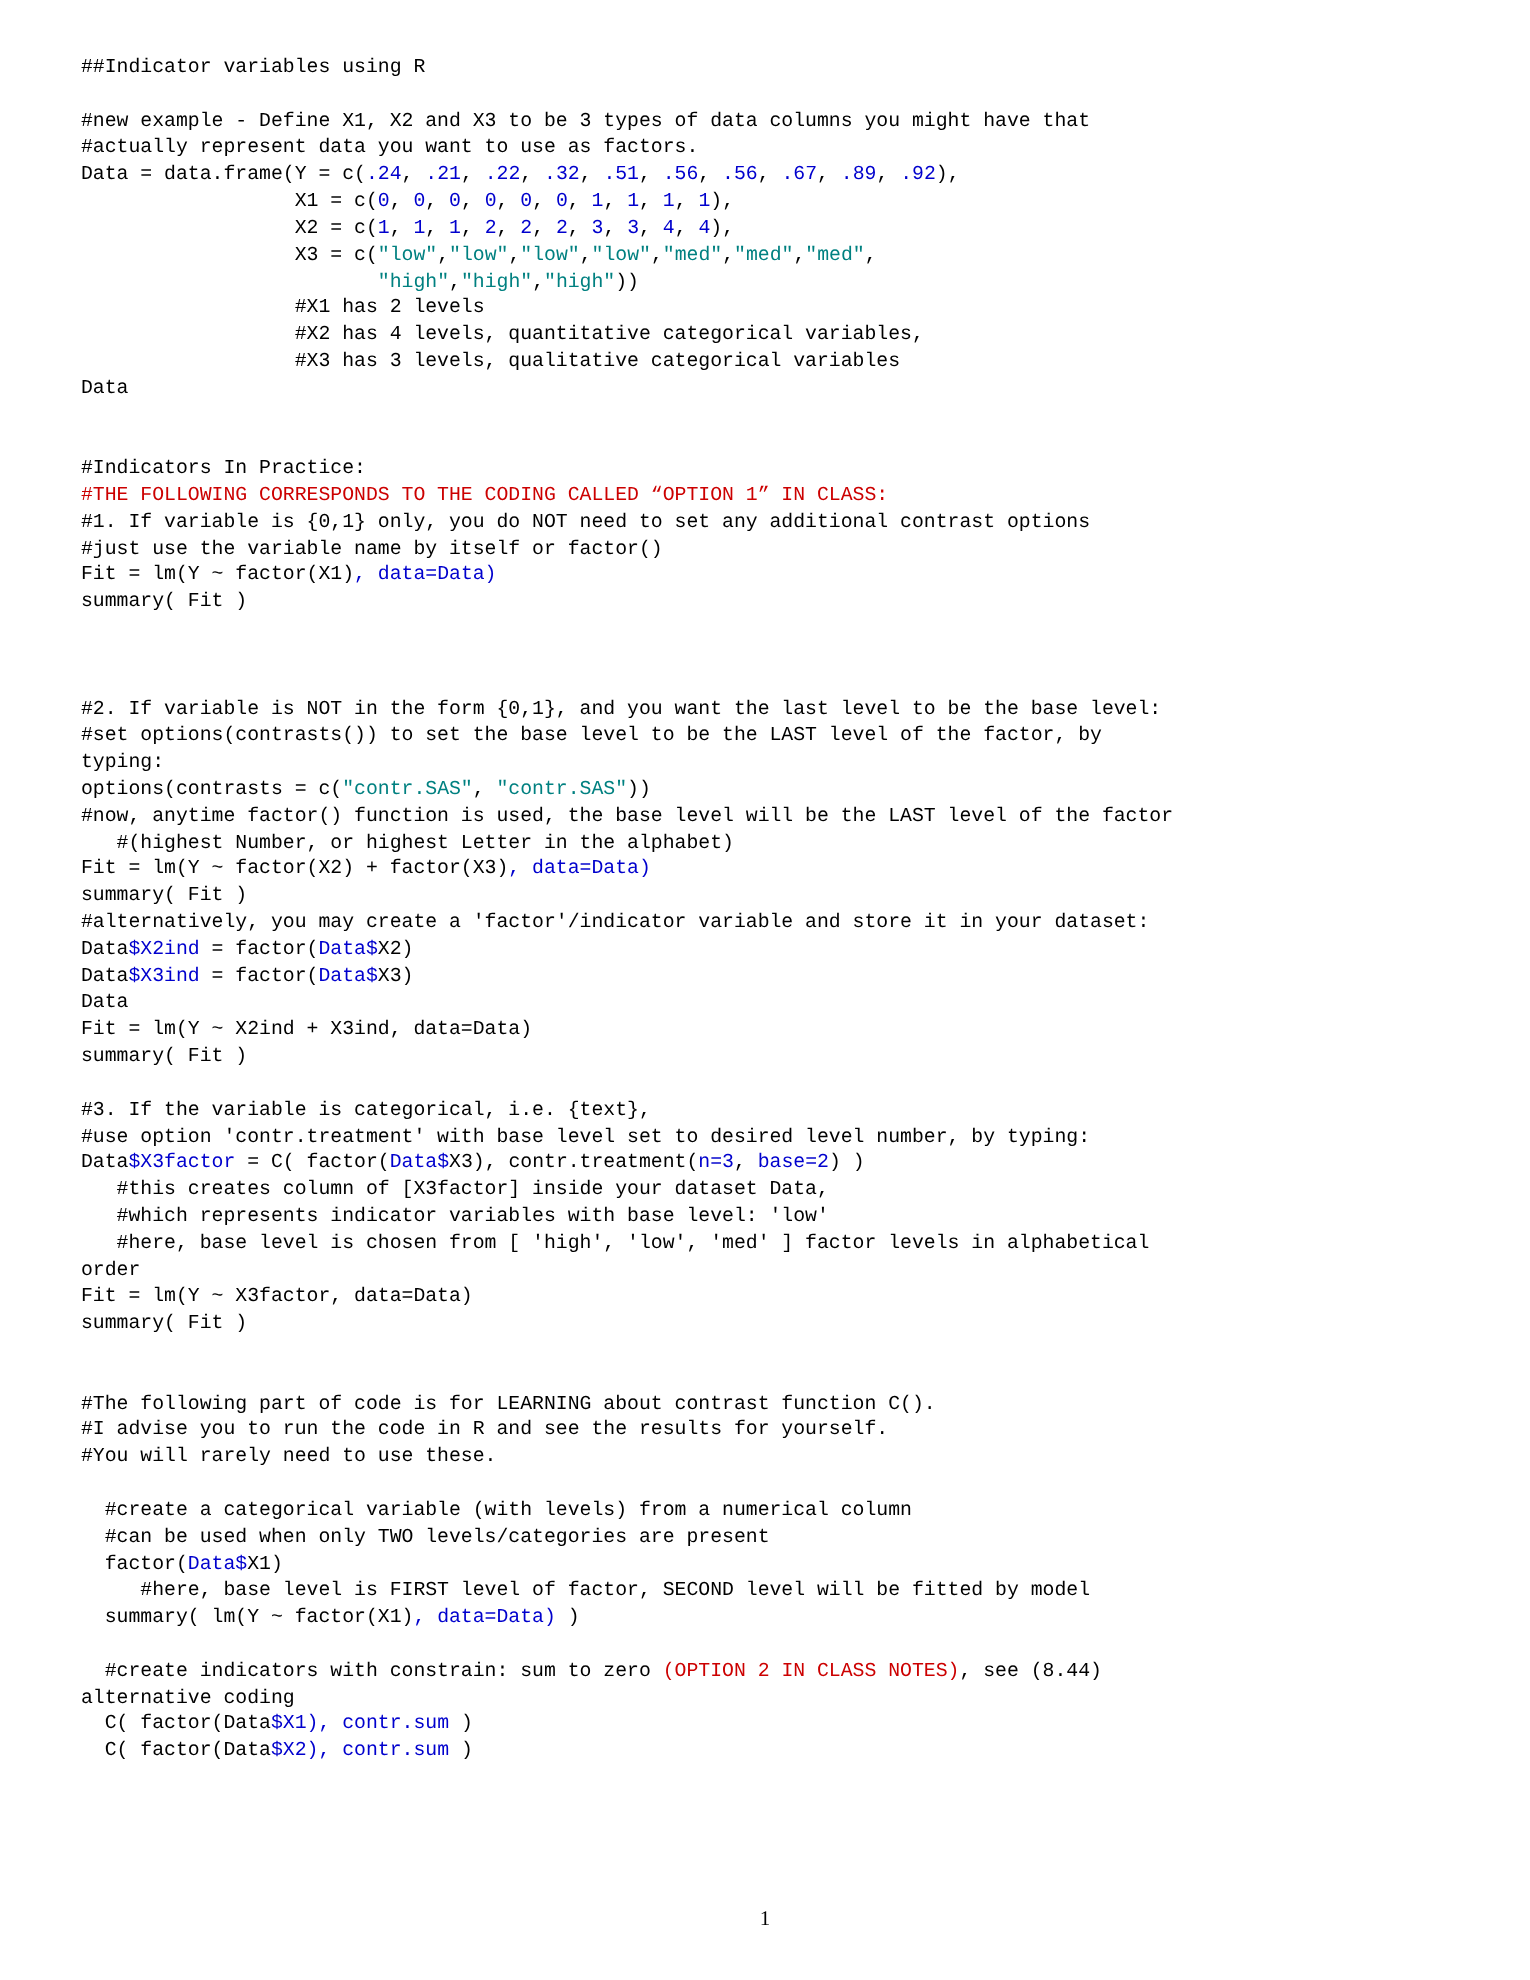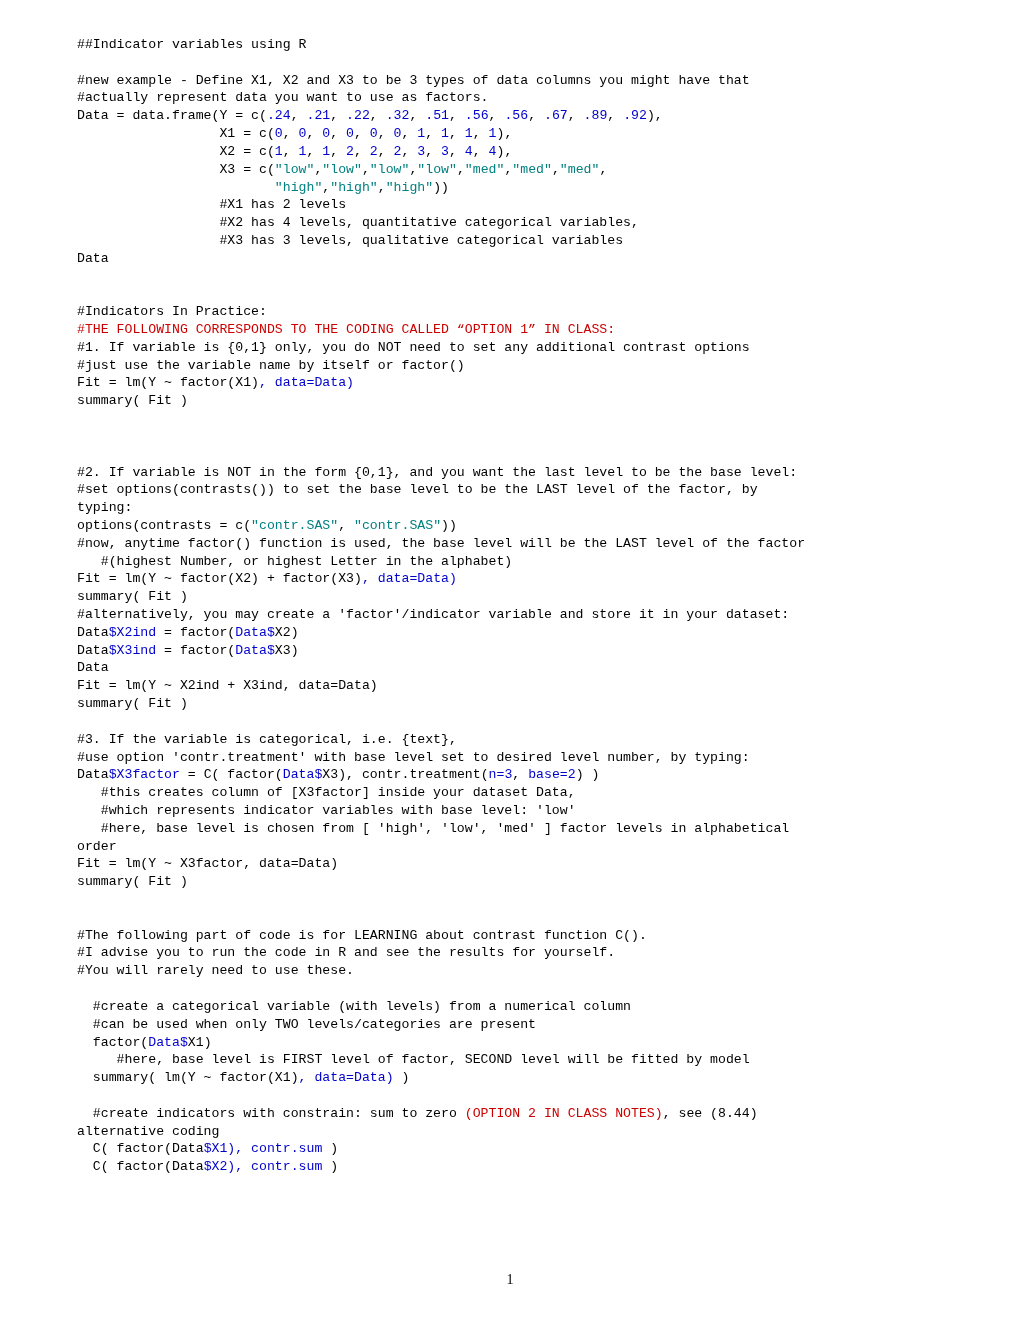--- a/index.html
+++ b/index.html
@@ -7,21 +7,21 @@
     padding: 0;
     background: #fff;
     font-family: "Courier New", Courier, monospace;
     font-size: 13.2px;
     line-height: 1.35;
     color: #000;
   }
   .page {
     width: 1020px;
     min-height: 1320px;
-    padding: 36px 54px 20px 77px;
+    padding: 36px 54px 20px 54px;
     box-sizing: border-box;
     position: relative;
   }
   pre {
     margin: 0;
     font-family: "Courier New", Courier, monospace;
     font-size: 13.2px;
     white-space: pre;
   }
   .pagenum {

